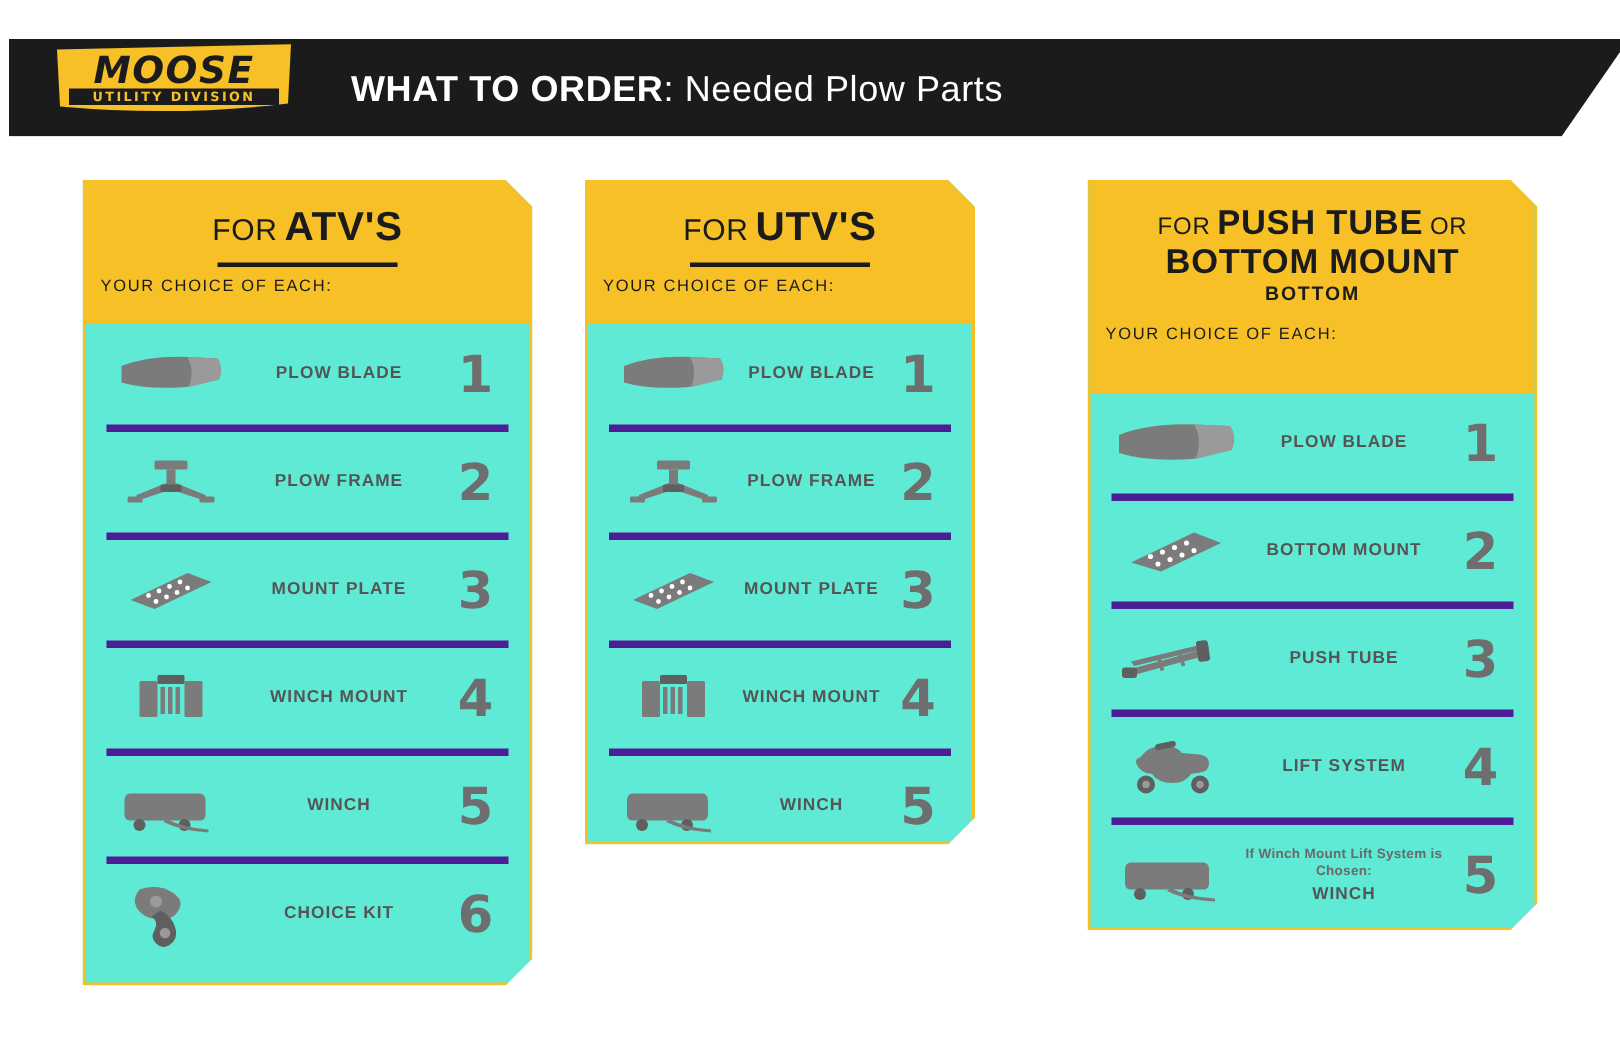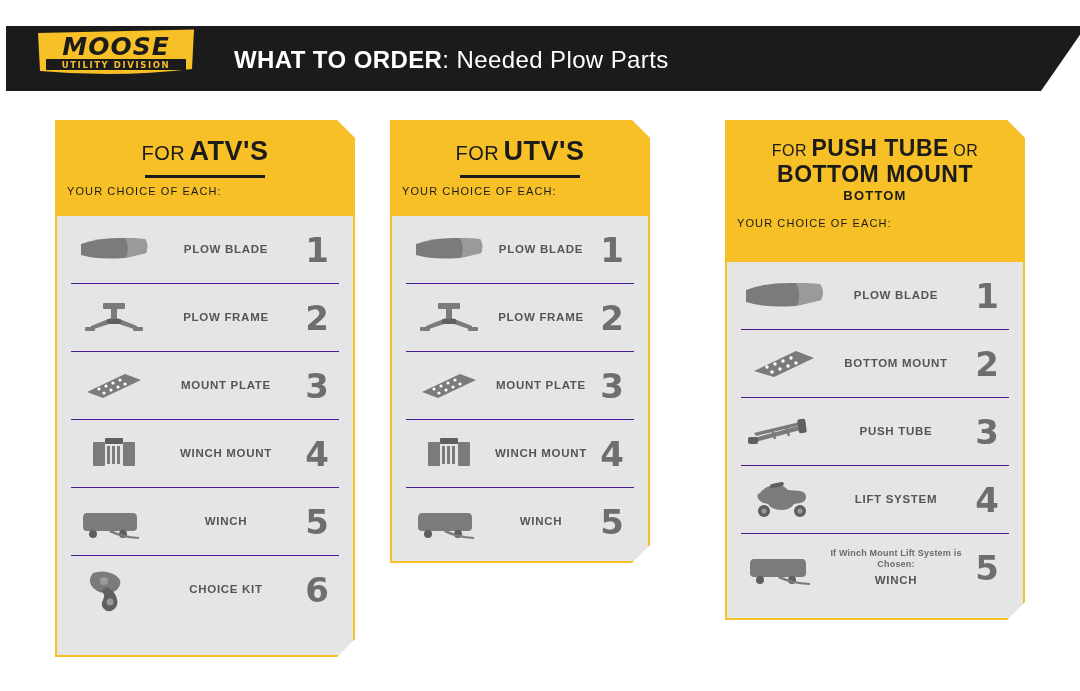--- a/index.html
+++ b/index.html
@@ -49,21 +49,21 @@
     left: 24px;
     top: 24px;
     width: 172px;
     height: 58px;
   }
   .logo svg { display: block; }
 
   
   .card {
     position: absolute;
-    background: #e5e5e5;
+    background: #5eead4;
     border: 2px solid #f6c026;
     box-sizing: border-box;
   }
   .card.c1 { left: 55px;  top: 120px; width: 300px; height: 537px; }
   .card.c2 { left: 390px; top: 120px; width: 260px; height: 443px; }
   .card.c3 { left: 725px; top: 120px; width: 300px; height: 500px; }
 
   
   .card.c1, .card.c2, .card.c3 {
     clip-path: polygon(0 0, calc(100% - 18px) 0, 100% 18px, 100% calc(100% - 18px), calc(100% - 18px) 100%, 0 100%);
@@ -123,21 +123,21 @@
     padding-bottom: 2px;
   }
 
   .rows {
     padding: 0 14px;
   }
   .row {
     display: flex;
     align-items: center;
     height: 67px;
-    border-bottom: 1px solid #4c1d95;
+    border-bottom: 5px solid #4c1d95;
   }
   .row:last-child { border-bottom: none; }
   .card.c3 .row { height: 67px; }
 
   .row-icon {
     width: 86px;
     flex: 0 0 86px;
     display: flex;
     align-items: center;
     justify-content: center;

